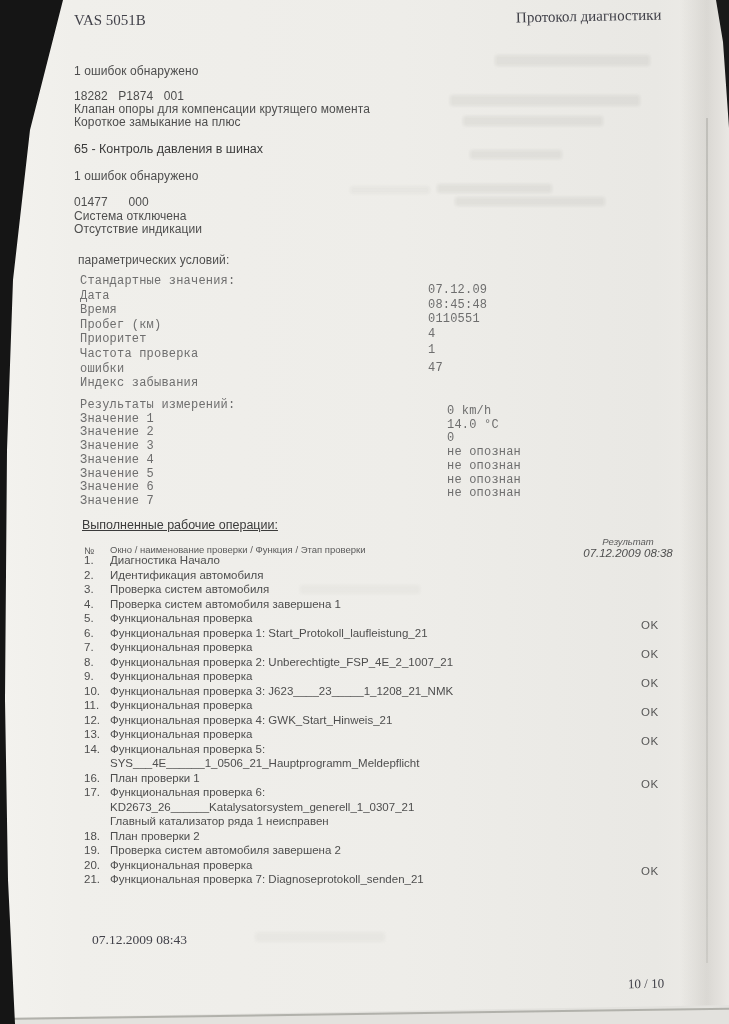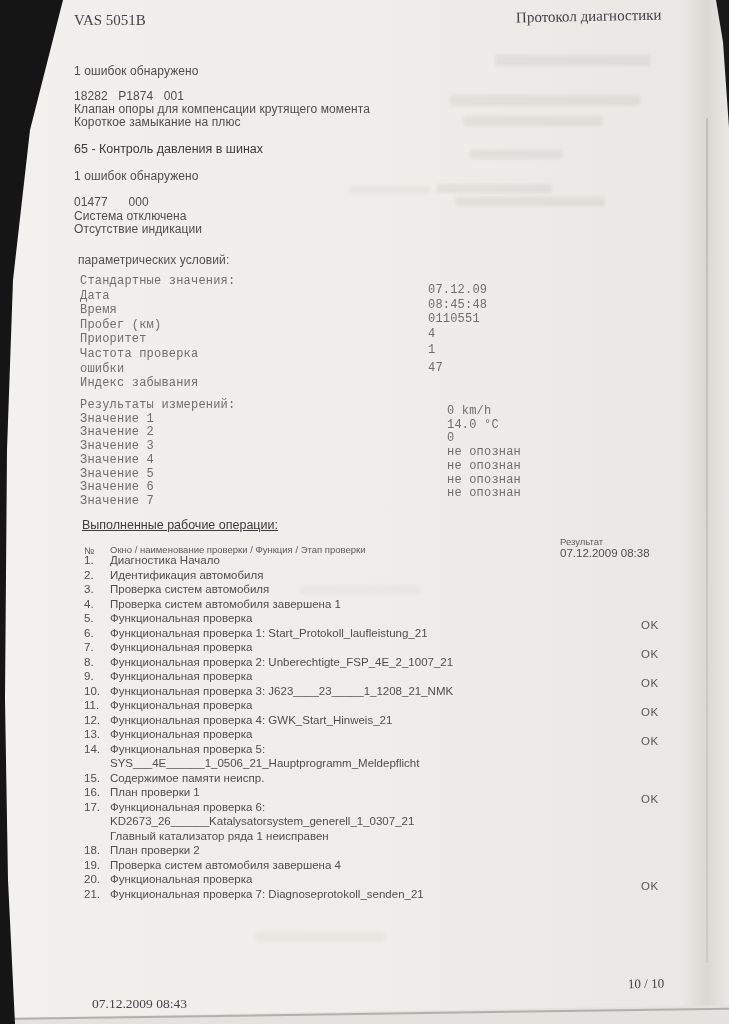--- a/index.html
+++ b/index.html
@@ -21,21 +21,21 @@
   .col .line{line-height:14.6px;white-space:pre;}
   .col-meas .line{line-height:13.7px;white-space:pre;}
   .std-vals .line:nth-child(n+5){line-height:18px;}
   
   .ops{width:645px;font-size:11.5px;color:#4e4e4e;}
   .ops .row{display:flex;position:relative;line-height:14.5px;}
   .ops .num{width:26px;flex:0 0 26px;}
   .ops .txt{flex:1;white-space:pre;}
   .ops .ok{position:absolute;left:557px;top:-8px;color:#585858;letter-spacing:.5px;}
   .ops-head{font-size:9.5px;color:#5a5a5a;}
-  .result-head{width:136px;}
+  .result-head{text-align:center;width:136px;font-style:italic;}
   .result-head .rh1{font-size:9.5px;color:#5a5a5a;line-height:11px;}
   .result-head .rh2{font-size:11.5px;color:#4e4e4e;line-height:13px;}
   
   .edge-left{position:absolute;inset:0;background:#151515;filter:blur(.5px);
     clip-path:polygon(0 0,63px 0,30px 130px,13px 280px,7px 450px,5px 700px,8px 880px,15px 1024px,0 1024px);}
   .edge-tr{position:absolute;inset:0;background:#191919;filter:blur(.5px);
     clip-path:polygon(716px 0,729px 0,729px 128px,723px 42px);}
   .right-shade{position:absolute;left:680px;top:0;width:49px;height:1024px;
     background:linear-gradient(90deg,rgba(0,0,0,0) 0%,rgba(120,118,110,.16) 55%,rgba(170,168,160,.05) 100%);}
   .fold-line{position:absolute;left:706px;top:118px;width:2px;height:845px;
@@ -185,25 +185,20 @@
       <span class="num">14.</span>
       <span class="txt">Функциональная проверка 5:</span>
       <span class="ok">OK</span>
     </div>
       <div class="row">
       <span class="num"></span>
       <span class="txt">SYS___4E______1_0506_21_Hauptprogramm_Meldepflicht</span>
       <span class="ok"></span>
     </div>
       <div class="row">
-      <span class="num">15.</span>
-      <span class="txt">Содержимое памяти неиспр.</span>
-      <span class="ok"></span>
-    </div>
-      <div class="row">
       <span class="num">16.</span>
       <span class="txt">План проверки 1</span>
       <span class="ok"></span>
     </div>
       <div class="row">
       <span class="num">17.</span>
       <span class="txt">Функциональная проверка 6:</span>
       <span class="ok">OK</span>
     </div>
       <div class="row">
@@ -216,36 +211,36 @@
       <span class="txt">Главный катализатор ряда 1 неисправен</span>
       <span class="ok"></span>
     </div>
       <div class="row">
       <span class="num">18.</span>
       <span class="txt">План проверки 2</span>
       <span class="ok"></span>
     </div>
       <div class="row">
       <span class="num">19.</span>
-      <span class="txt">Проверка систем автомобиля завершена 4</span>
+      <span class="txt">Проверка систем автомобиля завершена 2</span>
       <span class="ok"></span>
     </div>
       <div class="row">
       <span class="num">20.</span>
       <span class="txt">Функциональная проверка</span>
       <span class="ok"></span>
     </div>
       <div class="row">
       <span class="num">21.</span>
       <span class="txt">Функциональная проверка 7: Diagnoseprotokoll_senden_21</span>
       <span class="ok">OK</span>
     </div>
     </div>
 
-  <div class="abs serif" style="left:92px;top:996px;font-size:13.5px;">07.12.2009 08:43</div>
+  <div class="abs serif" style="left:92px;top:932px;font-size:13.5px;">07.12.2009 08:43</div>
   <div class="abs serif tilt" style="left:628px;top:976px;font-size:13px;">10 / 10</div>
 
   <div class="ghost" style="left:495px;top:55px;width:155px;height:11px;"></div>
   <div class="ghost" style="left:450px;top:95px;width:190px;height:11px;"></div>
   <div class="ghost" style="left:463px;top:116px;width:140px;height:10px;"></div>
   <div class="ghost" style="left:470px;top:150px;width:92px;height:9px;"></div>
   <div class="ghost" style="left:437px;top:184px;width:115px;height:9px;"></div>
   <div class="ghost" style="left:455px;top:197px;width:150px;height:9px;"></div>
   <div class="ghost" style="left:350px;top:186px;width:80px;height:8px;opacity:.6;"></div>
   <div class="ghost" style="left:300px;top:585px;width:120px;height:9px;opacity:.5;"></div>

